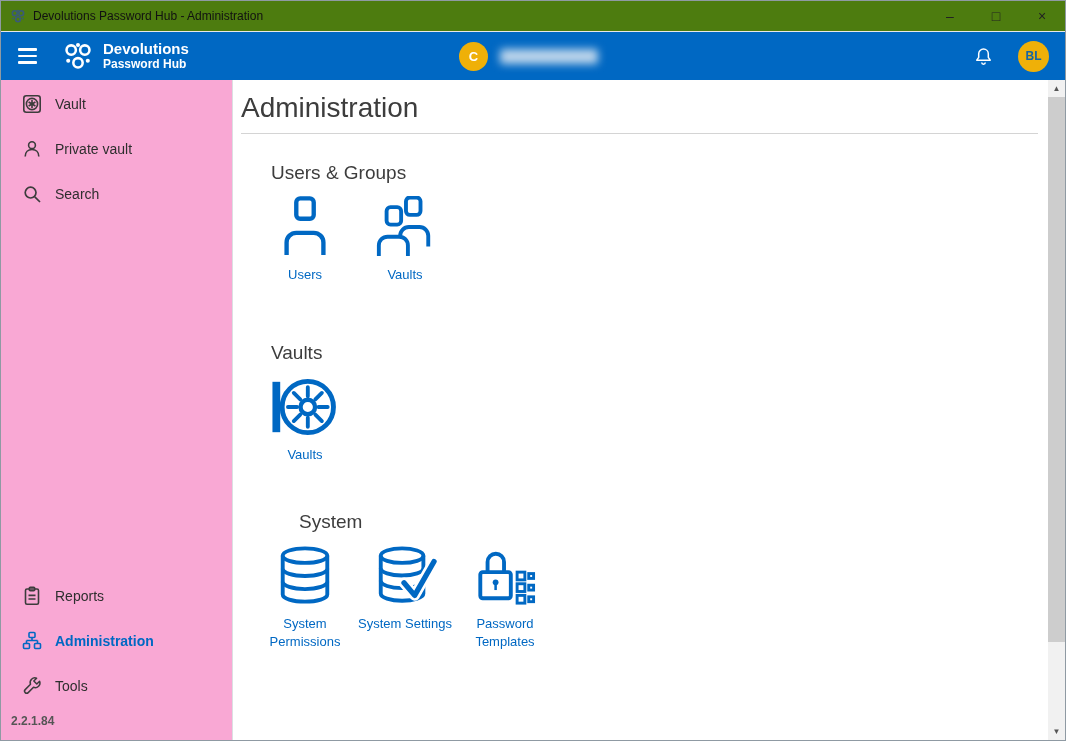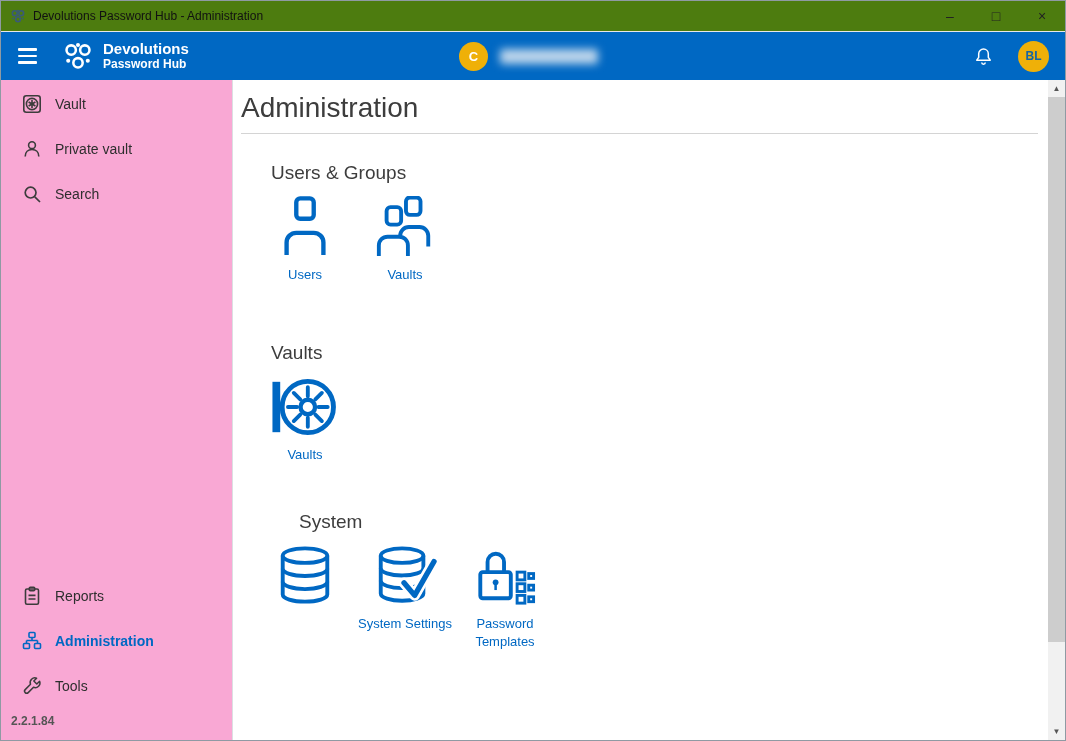--- a/index.html
+++ b/index.html
@@ -242,20 +242,21 @@
           <div class="tiles">
             <div class="tile">
               <span>
                 <svg viewBox="0 0 64 64" fill="none" stroke="#0068c3" stroke-width="4">
                   <ellipse cx="32" cy="11" rx="23" ry="7.5"></ellipse>
                   <path d="M9 11 V51 a23 7.5 0 0 0 46 0 V11"></path>
                   <path d="M9 24.5 a23 7.5 0 0 0 46 0"></path>
                   <path d="M9 38 a23 7.5 0 0 0 46 0"></path>
                 </svg>
               </span>
+              <span class="tile-label">System Permissions</span>
             </div>
             <div class="tile">
               <span>
                 <svg viewBox="0 0 66 64" fill="none" stroke="#0068c3" stroke-width="4">
                   <ellipse cx="30" cy="11" rx="22" ry="7.5"></ellipse>
                   <path d="M8 11 V50 a22 7.5 0 0 0 44 0 V11"></path>
                   <path d="M8 24 a22 7.5 0 0 0 44 0"></path>
                   <path d="M8 37 a22 7.5 0 0 0 44 0"></path>
                   <path d="M32 39 L43 52 L63 17" stroke="#fff" stroke-width="11" stroke-linecap="round" stroke-linejoin="round"></path>
                   <path d="M32 39 L43 52 L63 17" stroke="#0068c3" stroke-width="5.5" stroke-linecap="round" stroke-linejoin="round"></path>

